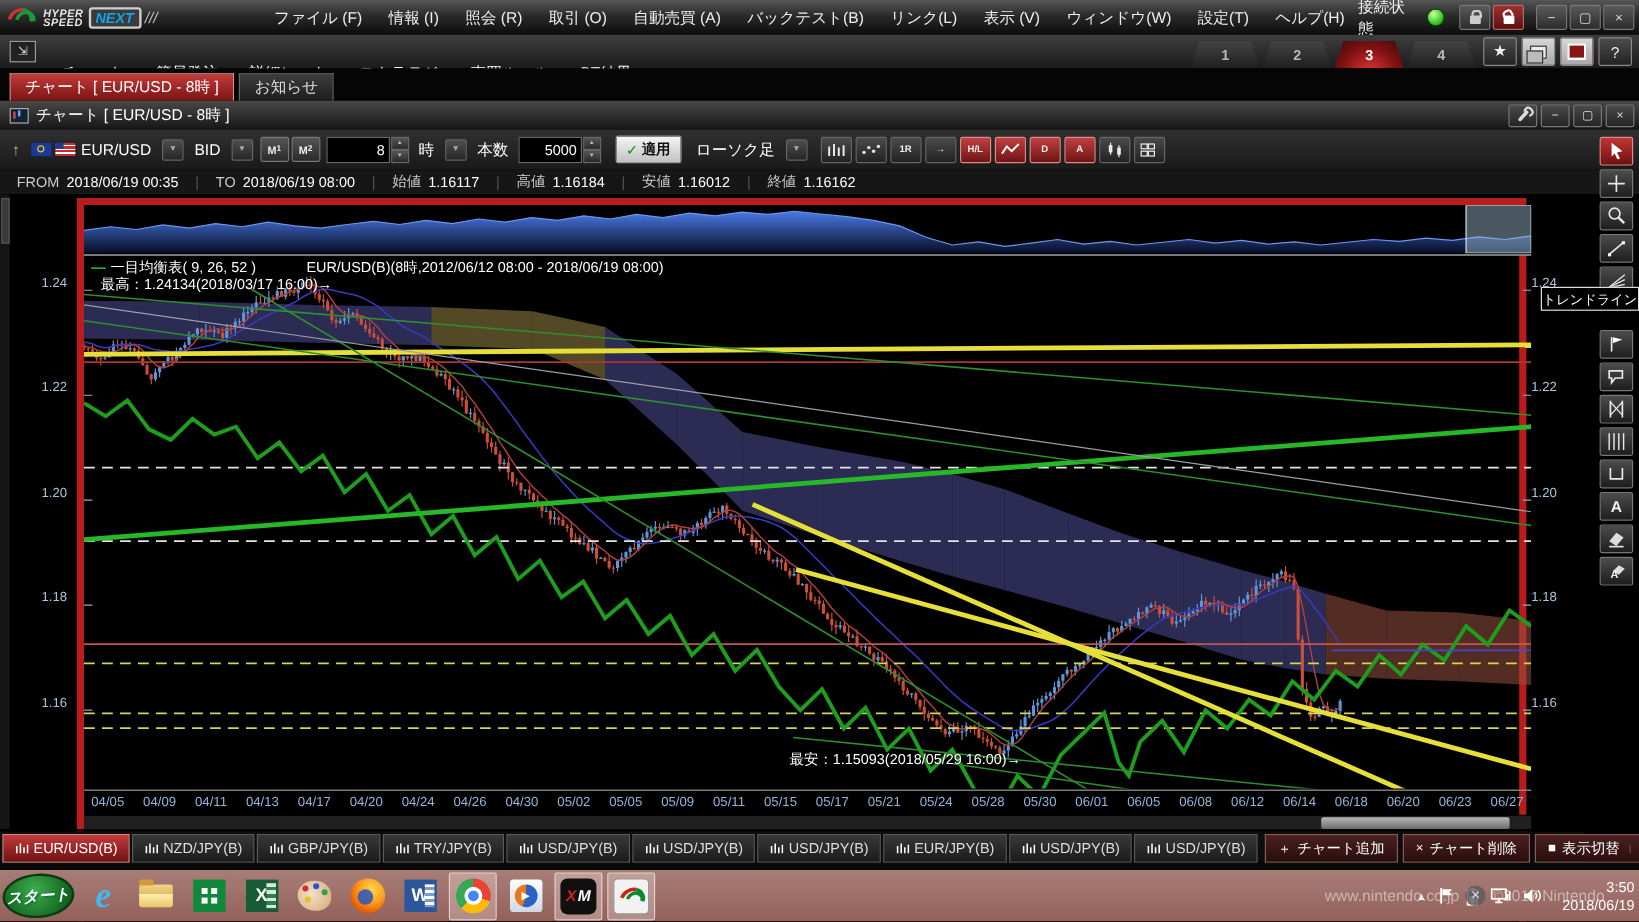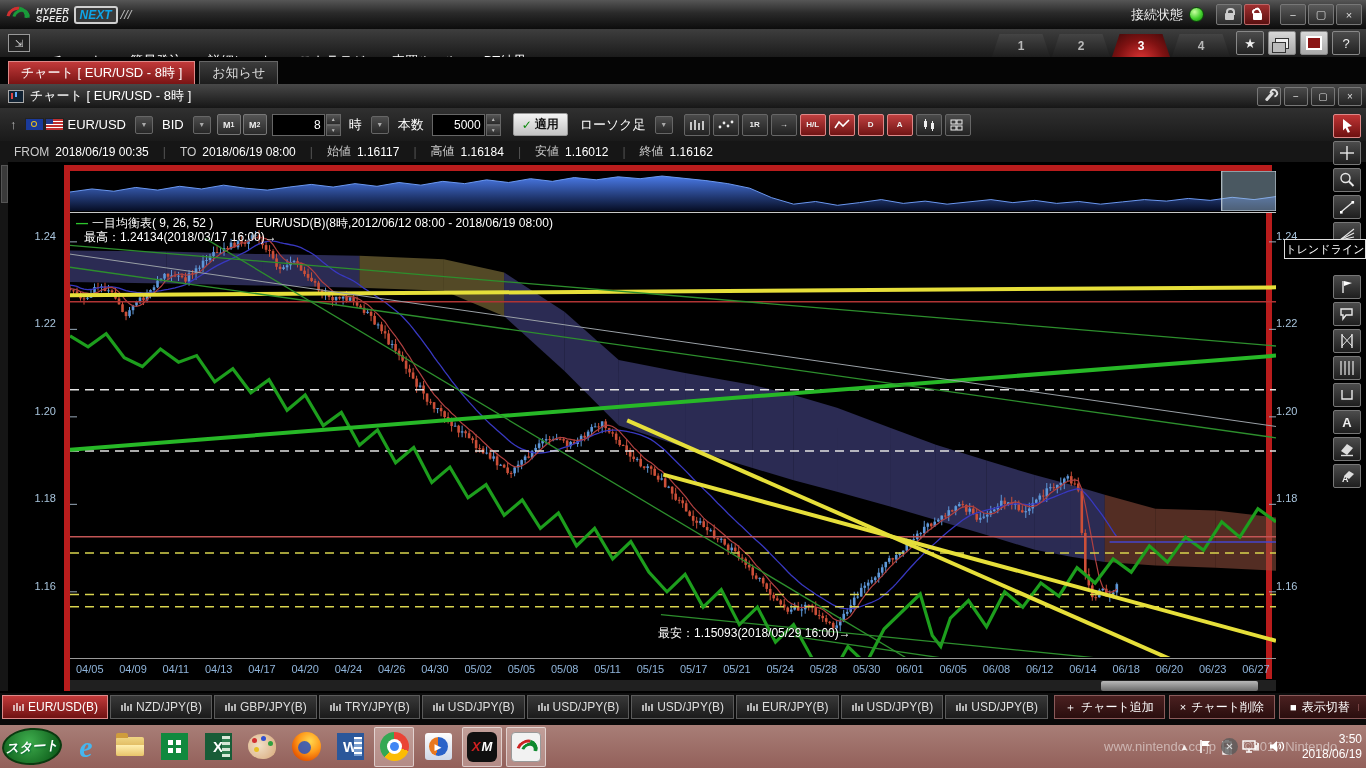--- a/index.html
+++ b/index.html
@@ -214,20 +214,33 @@
       <span class="swoosh">
           <i></i>
           <i></i>
         </span>
       <span class="logo-hs">
         <span>HYPER</span><br><span>SPEED</span>
       </span>
       <span class="logo-next">NEXT</span>
       <span class="logo-sl">///</span>
     </div>
+    <nav id="menu-items">
+        <span class="menu-item">ファイル (F)</span>
+        <span class="menu-item">情報 (I)</span>
+        <span class="menu-item">照会 (R)</span>
+        <span class="menu-item">取引 (O)</span>
+        <span class="menu-item">自動売買 (A)</span>
+        <span class="menu-item">バックテスト(B)</span>
+        <span class="menu-item">リンク(L)</span>
+        <span class="menu-item">表示 (V)</span>
+        <span class="menu-item">ウィンドウ(W)</span>
+        <span class="menu-item">設定(T)</span>
+        <span class="menu-item">ヘルプ(H)</span>
+      </nav>
     <div id="menubar-right">
       <span id="conn-label">接続状態</span>
       <span id="led"></span>
       <span class="tinybtn">
           <span class="lockbody"></span>
         </span>
       <span class="tinybtn red">
           <span class="lockbody"></span>
         </span>
       <span class="winbtns">
@@ -1080,21 +1093,21 @@
             <span>04/09</span>
             <span>04/11</span>
             <span>04/13</span>
             <span>04/17</span>
             <span>04/20</span>
             <span>04/24</span>
             <span>04/26</span>
             <span>04/30</span>
             <span>05/02</span>
             <span>05/05</span>
-            <span>05/08</span>
+            <span>05/09</span>
             <span>05/11</span>
             <span>05/15</span>
             <span>05/17</span>
             <span>05/21</span>
             <span>05/24</span>
             <span>05/28</span>
             <span>05/30</span>
             <span>06/01</span>
             <span>06/05</span>
             <span>06/08</span>

